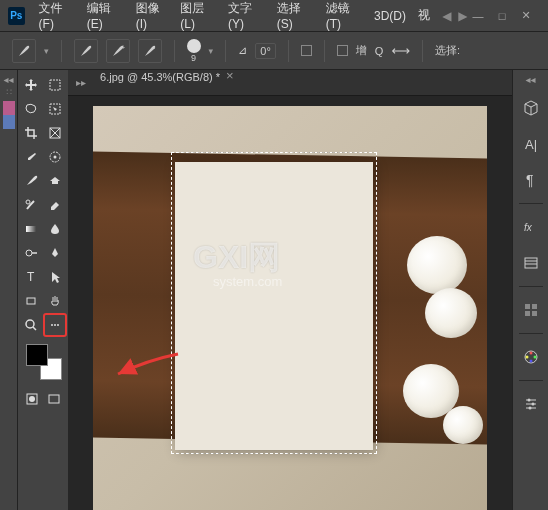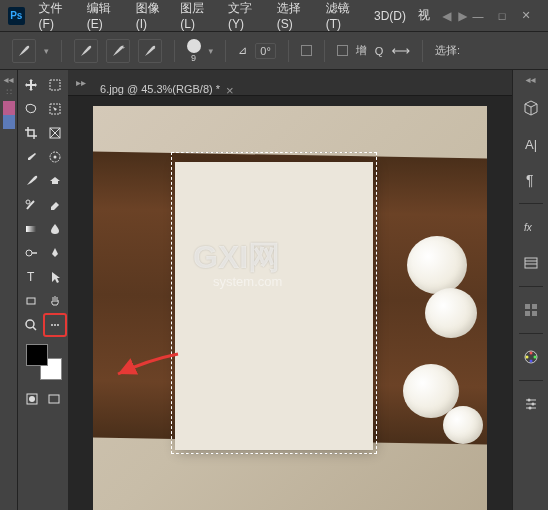--- a/index.html
+++ b/index.html
@@ -33,21 +33,21 @@
 .tool { width: 22px; height: 22px; display: flex; align-items: center; justify-content: center; color: #ddd; font-size: 13px; border-radius: 2px; cursor: pointer; position: relative; }
 .tool.highlighted { outline: 2px solid #e53935; outline-offset: -1px; }
 .color-swatches { margin-top: 6px; position: relative; width: 36px; height: 36px; margin-left: 6px; }
 .fg-color { position: absolute; width: 22px; height: 22px; background: #000; border: 1px solid #888; top: 0; left: 0; z-index: 2; }
 .bg-color { position: absolute; width: 22px; height: 22px; background: #fff; border: 1px solid #888; bottom: 0; right: 0; }
 .bottom-tools { margin-top: 6px; display: flex; gap: 2px; padding: 0 2px; }
 
 .canvas-area { flex: 1; background: #262626; display: flex; flex-direction: column; }
 .tabbar { height: 26px; background: #323232; display: flex; align-items: center; padding: 0 8px; color: #ccc; font-size: 11px; border-bottom: 1px solid #1a1a1a; }
 .tabbar .chev { color: #999; margin-right: 8px; font-size: 10px; }
-.tab { padding: 15px 6px; height: 26px; display: flex; align-items: flex-start; gap: 6px; }
+.tab { padding: 15px 6px; height: 26px; display: flex; align-items: flex-end; gap: 6px; }
 .tab-close { color: #999; font-size: 13px; }
 
 .canvas-holder { flex: 1; display: flex; align-items: flex-start; justify-content: center; padding: 10px; position: relative; }
 .canvas-img { width: 394px; height: 458px; background: linear-gradient(135deg, #d4c9b8 0%, #c8bda8 50%, #b5a890 100%); position: relative; overflow: hidden; }
 .wood { position: absolute; top: 62px; left: 0; right: 0; height: 260px; background: linear-gradient(180deg, #4a2f1a 0%, #6b4226 20%, #5a3820 50%, #6b4226 80%, #4a2f1a 100%); transform: rotate(1deg) scale(1.1); }
 .book { position: absolute; top: 56px; left: 82px; width: 198px; height: 288px; background: #ebe6db; box-shadow: 2px 2px 12px rgba(0,0,0,0.3); }
 .watermark { position: absolute; top: 130px; left: 100px; color: rgba(255,255,255,0.6); font-size: 32px; font-weight: bold; font-family: Arial; text-shadow: 0 0 2px rgba(0,0,0,0.2); }
 .watermark-sub { position: absolute; top: 168px; left: 120px; color: rgba(255,255,255,0.5); font-size: 13px; font-family: Arial; }
 .cotton { position: absolute; border-radius: 50%; background: radial-gradient(circle at 35% 35%, #fff 0%, #f0ece0 60%, #d8d0c0 100%); box-shadow: inset -3px -3px 8px rgba(0,0,0,0.1); }
 .c1 { width: 60px; height: 58px; top: 130px; right: 20px; }

